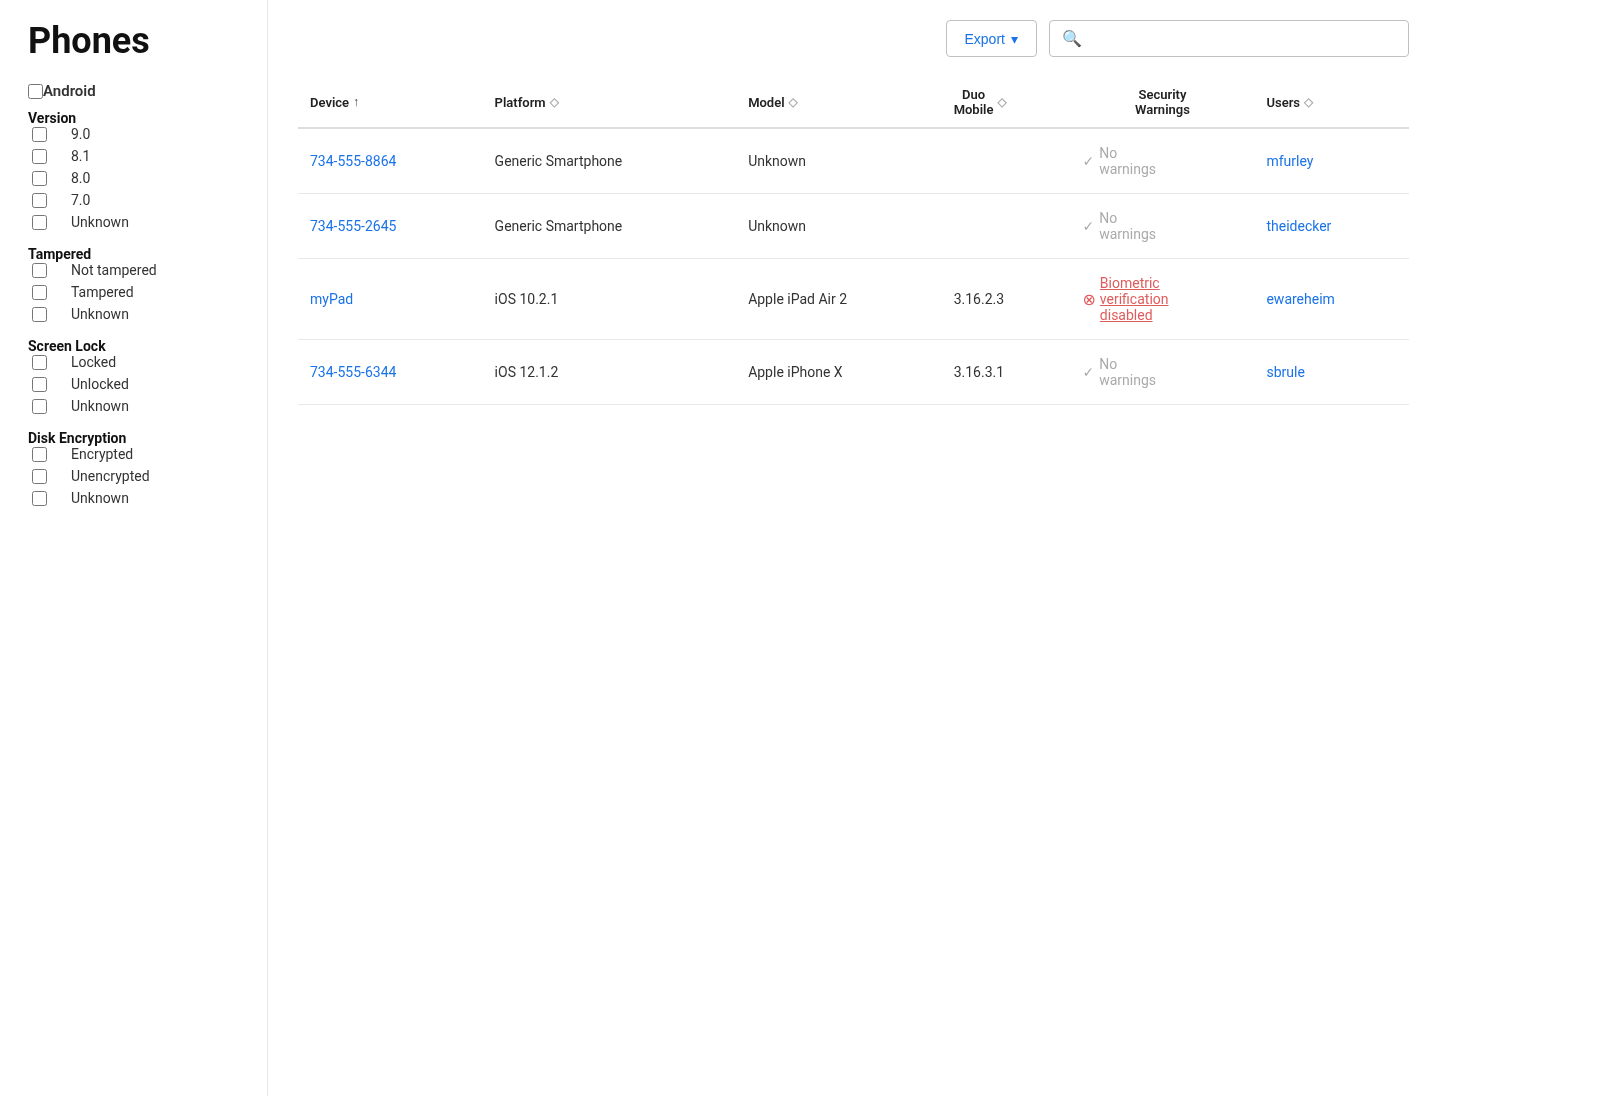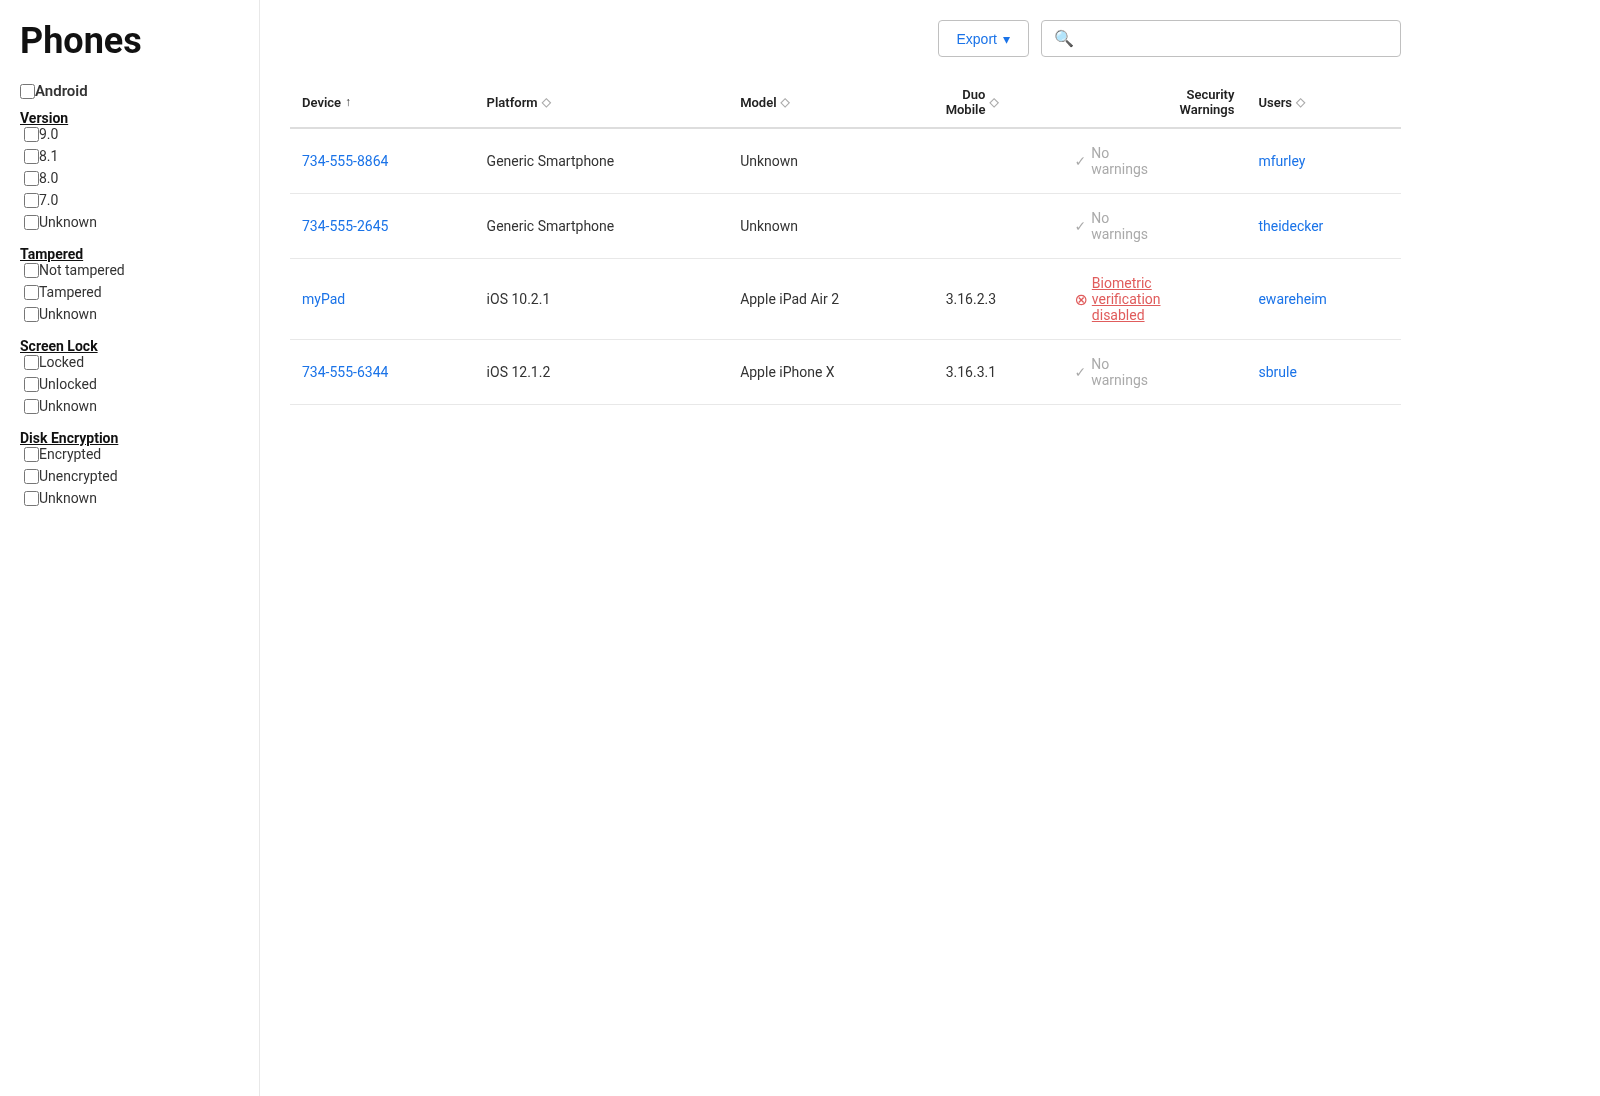--- a/index.html
+++ b/index.html
@@ -6,46 +6,46 @@
     body {
       font-family: -apple-system, BlinkMacSystemFont, "Segoe UI", Roboto, Helvetica, Arial, sans-serif;
       font-size: 14px;
       color: #333;
       background: #fff;
     }
     .page {
       display: flex;
       min-height: 1096px;
       width: 1431px;
+      margin-left: 8px;
     }
     .sidebar {
       width: 260px;
       padding: 20px 20px;
       flex-shrink: 0;
       border-right: 1px solid #e8e8e8;
     }
     .page-title {
       font-size: 36px;
       font-weight: 700;
       color: #111;
       margin-bottom: 20px;
     }
     .filter-section {
       margin-bottom: 16px;
     }
     .filter-section-title {
       font-weight: 700;
       font-size: 14px;
       color: #111;
-      text-decoration: underline;
     }
     .filter-item {
       display: flex;
       align-items: center;
-      gap: 0;
+      gap: 24px;
       margin-bottom: 6px;
       padding-left: 4px;
     }
     .filter-item input[type="checkbox"] {
       width: 15px;
       height: 15px;
       cursor: pointer;
       flex-shrink: 0;
     }
     .filter-item label {
@@ -97,21 +97,21 @@
       color: #333;
     }
     .data-table {
       width: 100%;
       border-collapse: collapse;
     }
     .data-table thead tr {
       border-bottom: 2px solid #ddd;
     }
     .data-table th {
-      text-align: right;
+      text-align: center;
       padding: 10px 12px;
       font-weight: 600;
       font-size: 13px;
       color: #222;
       white-space: nowrap;
     }
     .col-header {
       display: flex;
       align-items: center;
       gap: 4px;

